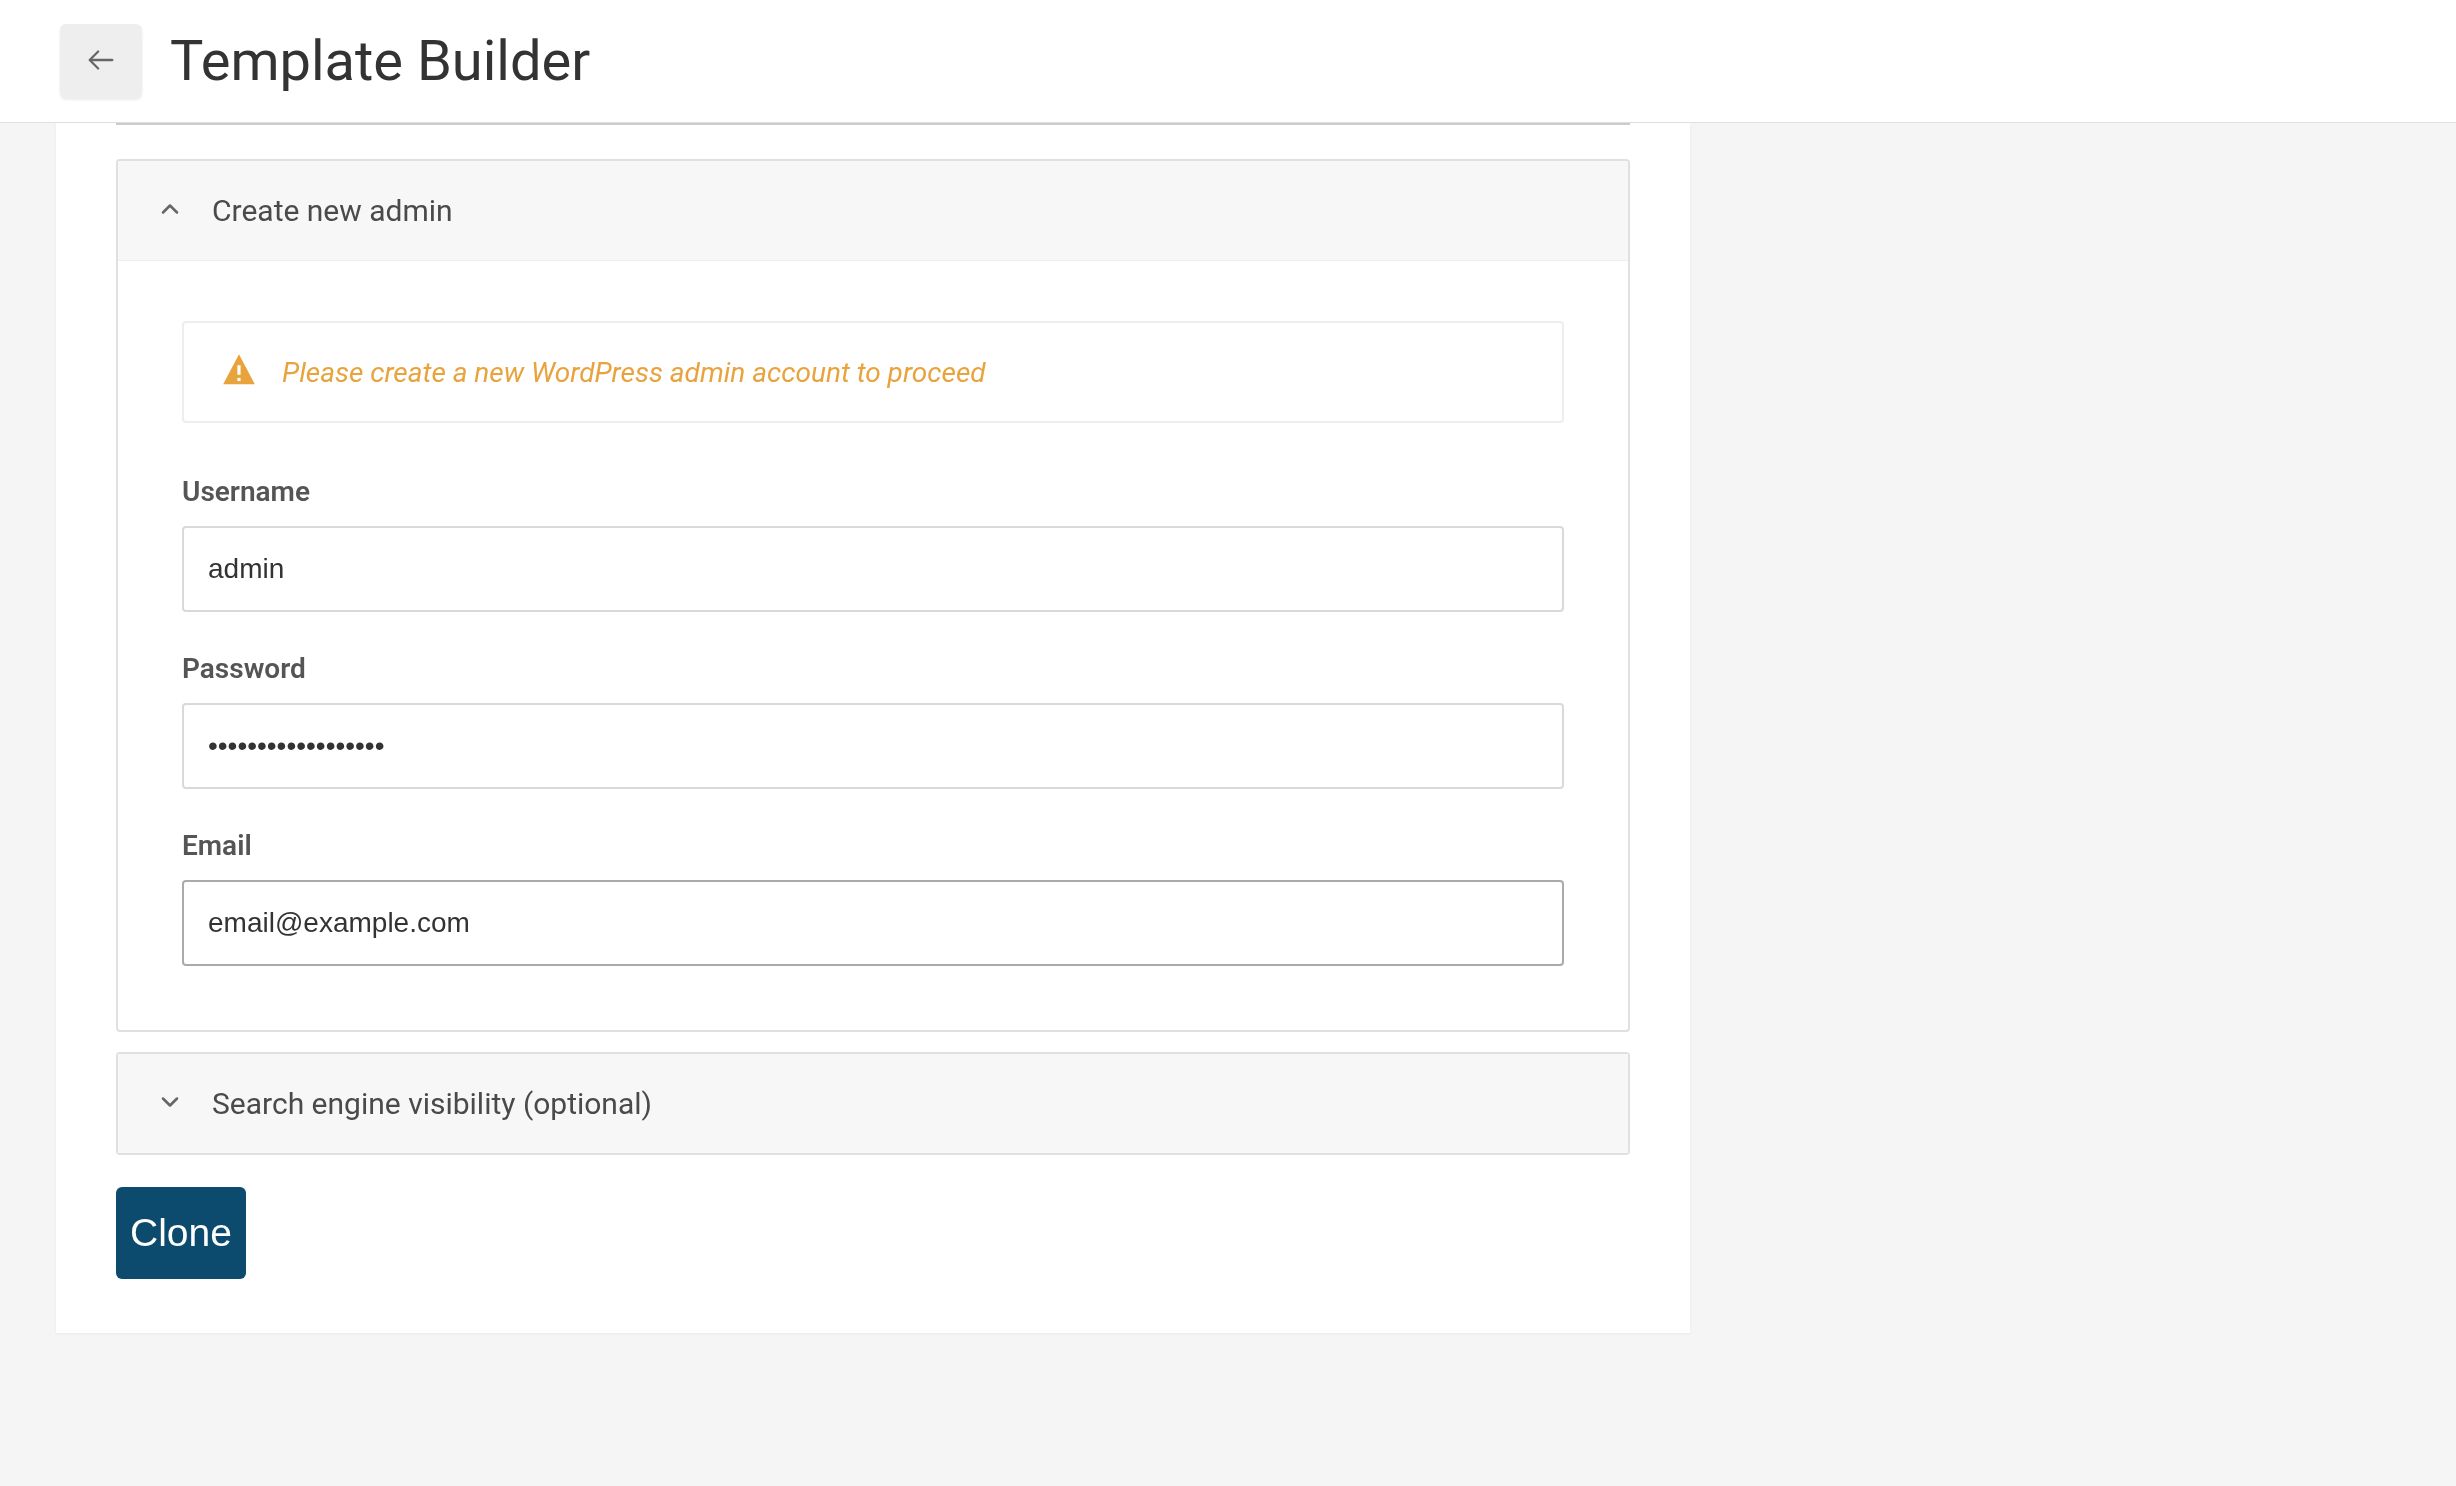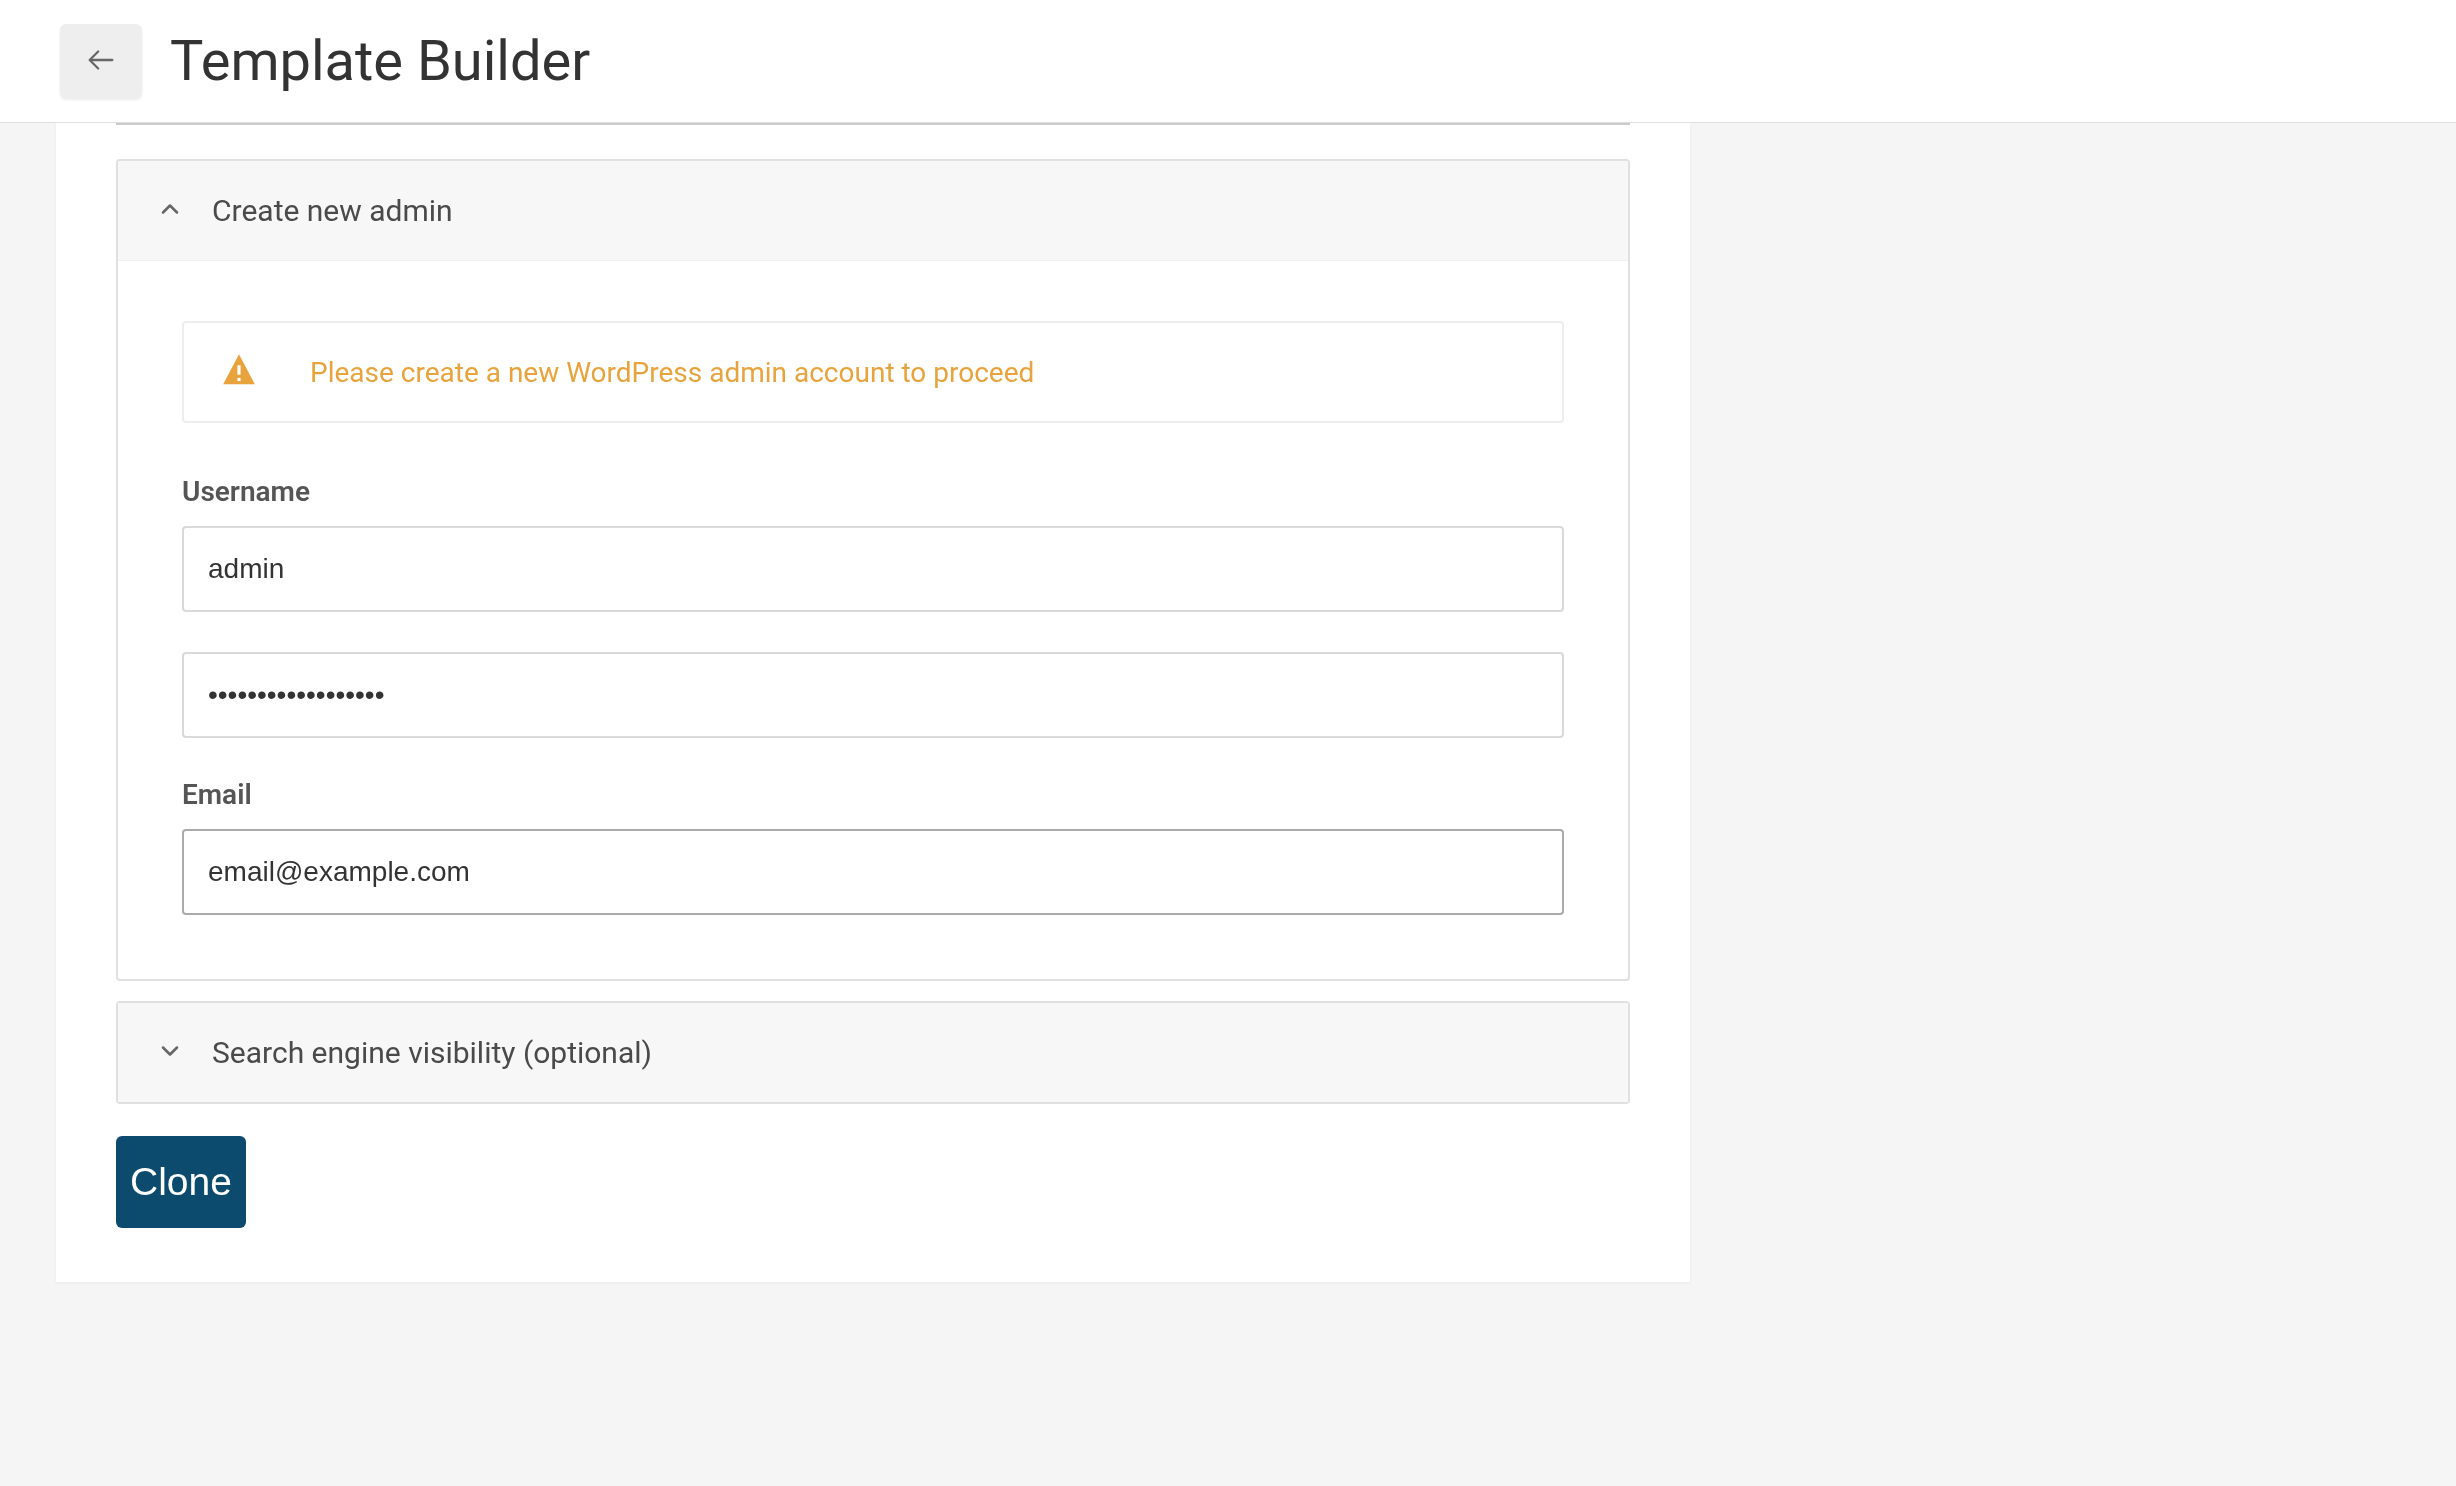--- a/index.html
+++ b/index.html
@@ -94,22 +94,23 @@
     }
     .accordion-body {
       padding: 60px 64px 64px 64px;
     }
     .alert-box {
       border: 2px solid #eee;
       border-radius: 4px;
       padding: 28px 36px;
       display: flex;
       align-items: center;
-      gap: 52px;
+      gap: 24px;
       margin-bottom: 52px;
+      font-style: italic;
     }
     .alert-icon svg {
       width: 38px;
       height: 38px;
     }
     .alert-text {
       color: #e8a33d;
       font-size: 28px;
     }
     .form-group {
@@ -189,20 +190,21 @@
             </span>
             <span class="alert-text">Please create a new WordPress admin account to proceed</span>
           </div>
 
           <div class="form-group">
             <label class="form-label">Username</label>
             <input type="text" class="form-input" value="admin" style="">
           </div>
 
           <div class="form-group">
+            <label class="form-label">Password</label>
             <input type="text" class="form-input" value="••••••••••••••••••" style="">
           </div>
 
           <div class="form-group" style="margin-bottom:0;">
             <label class="form-label">Email</label>
             <input type="text" class="form-input focused" value="email@example.com" style="">
           </div>
 
         </div>
       </div>

